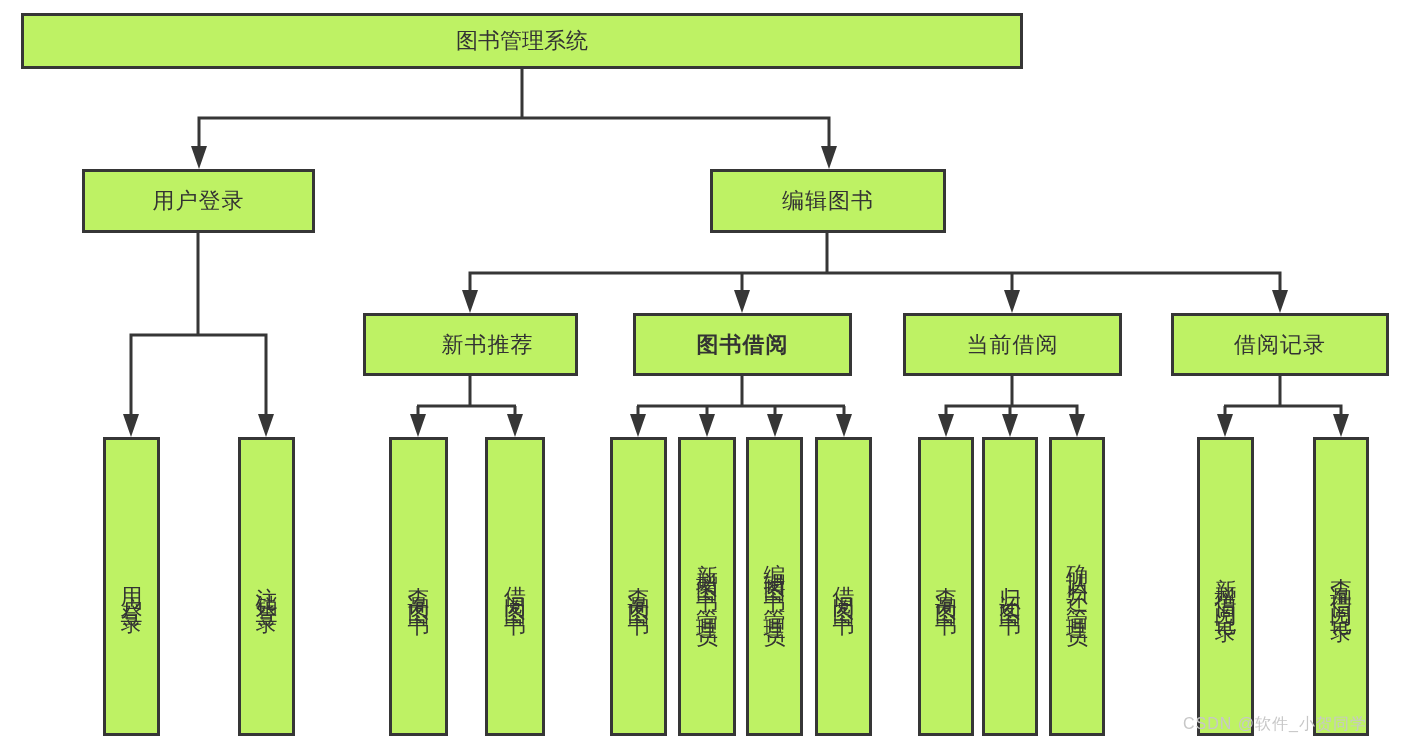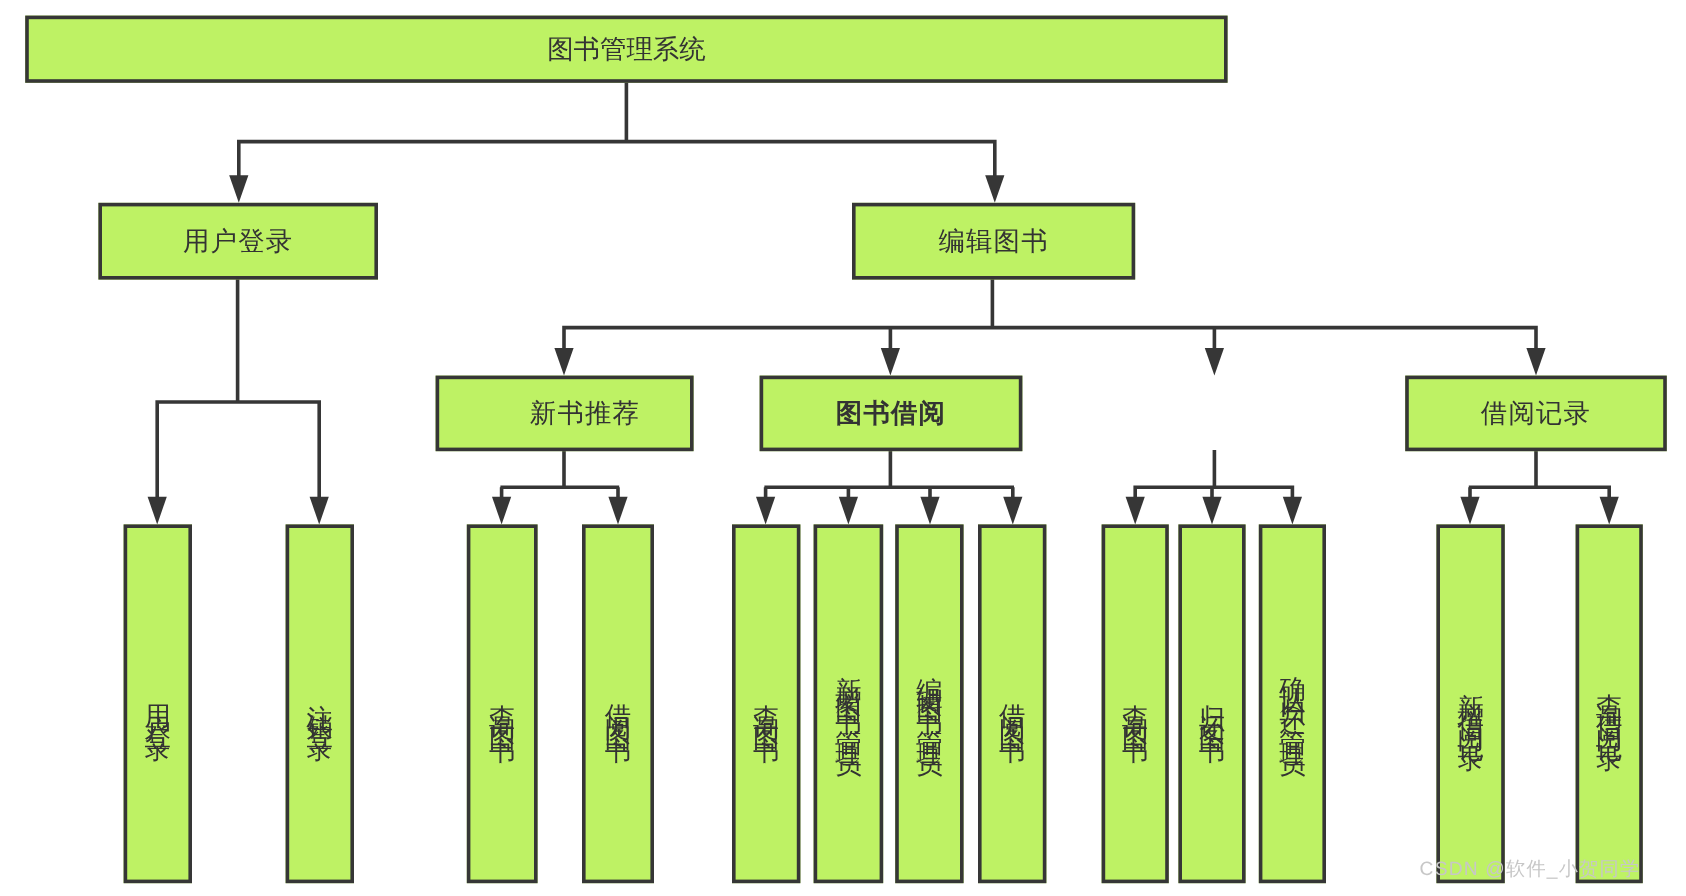--- a/index.html
+++ b/index.html
@@ -83,20 +83,23 @@
   <div class="box hbox" style="left:710px;top:169px;width:236px;height:64px;">
     <span>编辑图书</span>
   </div>
 
   <div class="box hbox" style="left:363px;top:313px;width:215px;height:63px;padding-left:34px;">
     <span>新书推荐</span>
   </div>
   <div class="box hbox" style="left:633px;top:313px;width:219px;height:63px;font-weight:bold;">
     <span>图书借阅</span>
   </div>
+  <div class="box hbox" style="left:903px;top:313px;width:219px;height:63px;">
+    <span>当前借阅</span>
+  </div>
   <div class="box hbox" style="left:1171px;top:313px;width:218px;height:63px;">
     <span>借阅记录</span>
   </div>
 
   <div class="box leaf" style="left:103px;top:437px;width:57px;height:299px;">
     <span class="vlabel">用户登录</span>
   </div>
   <div class="box leaf" style="left:238px;top:437px;width:57px;height:299px;">
     <span class="vlabel">注销登录</span>
   </div>

